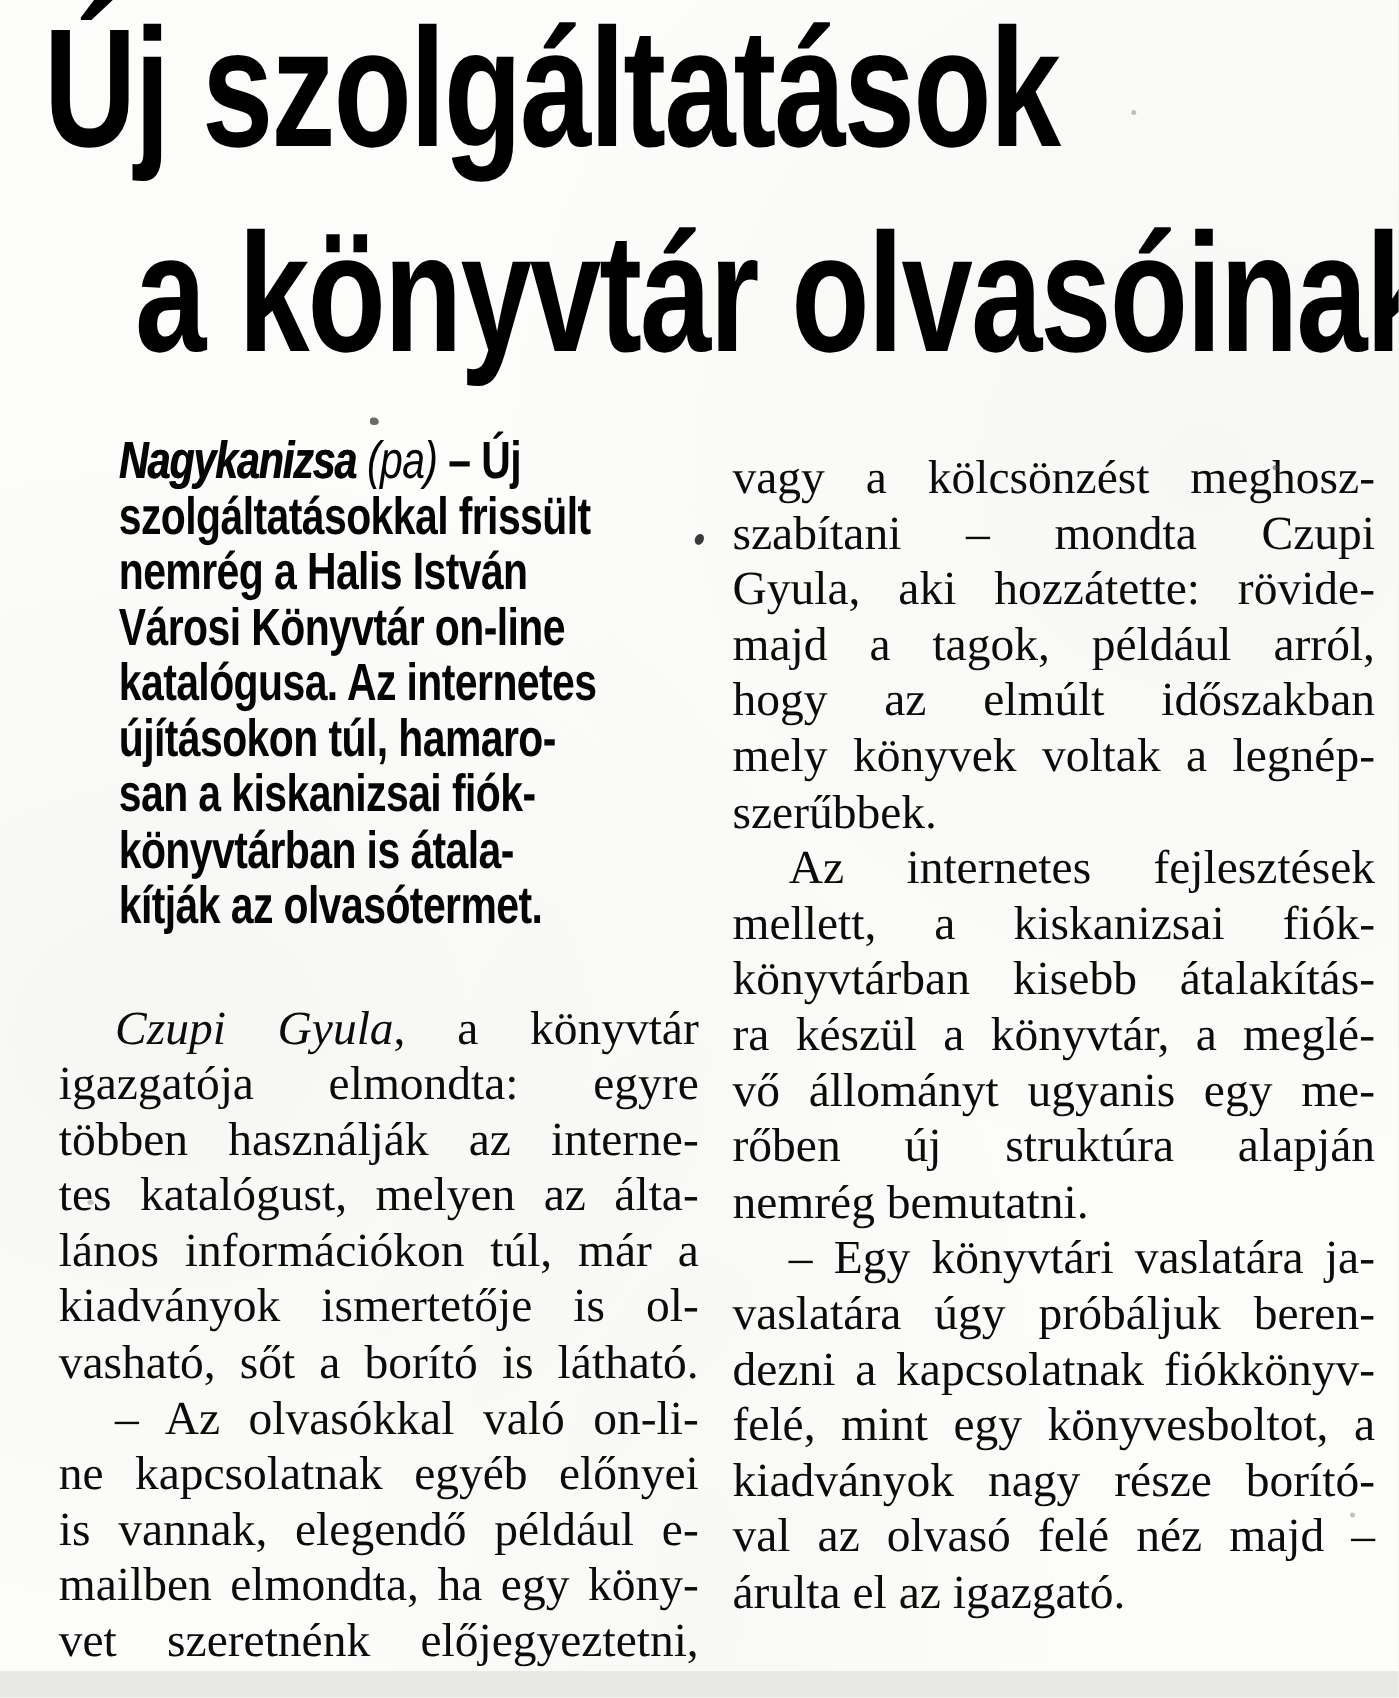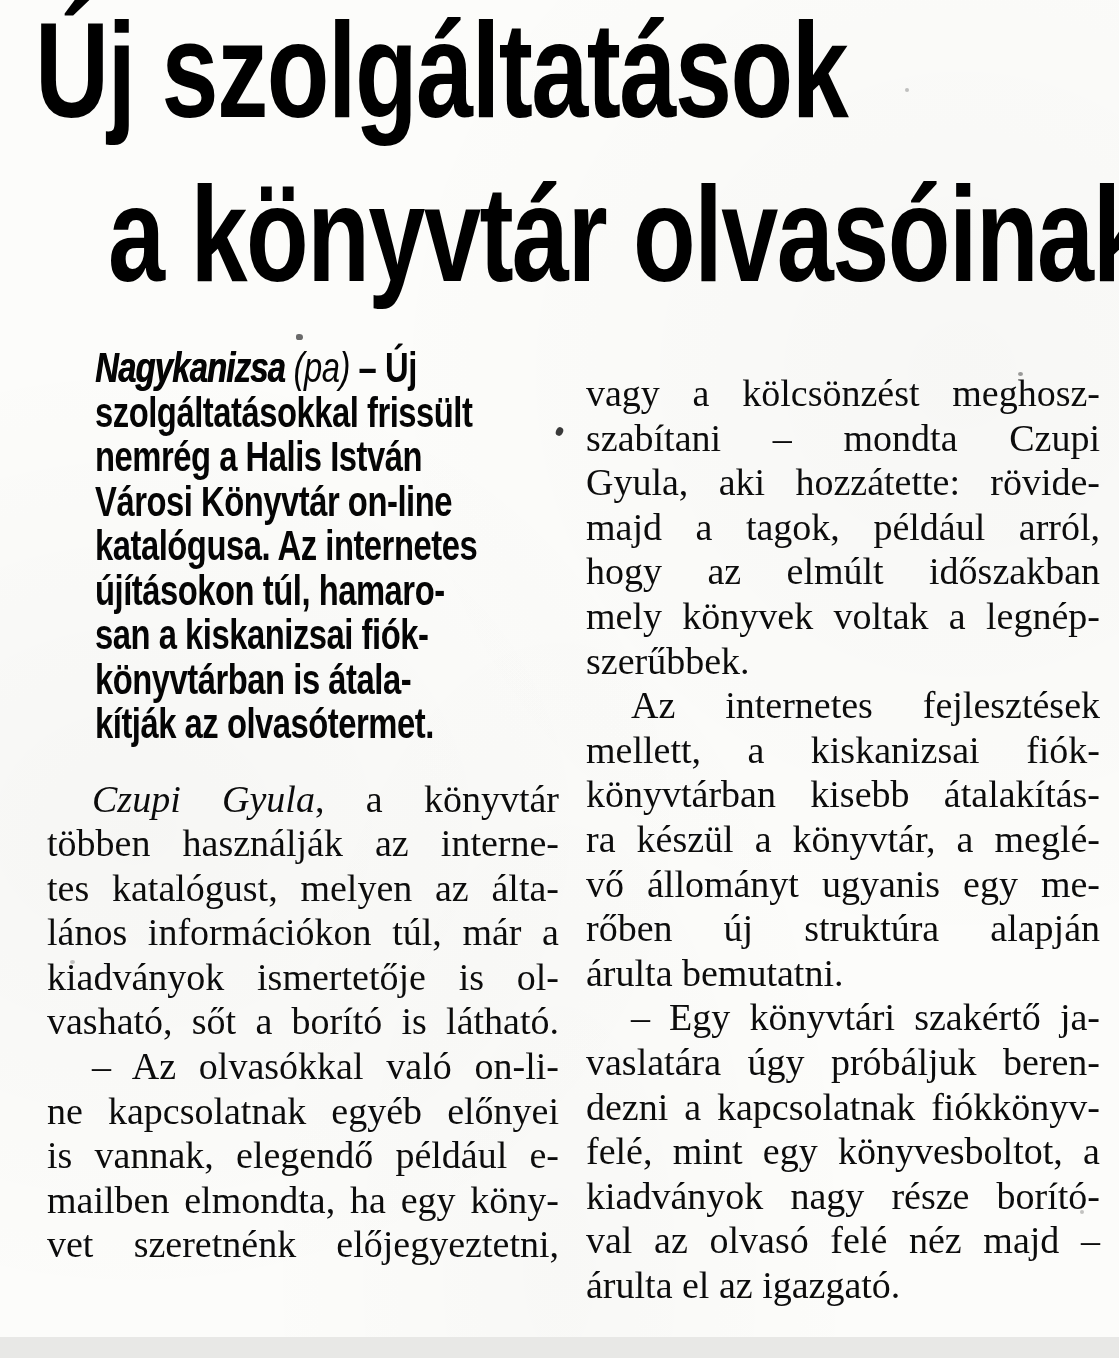--- a/index.html
+++ b/index.html
@@ -28,21 +28,21 @@
     color:#000;
     transform:scaleX(0.76);
     transform-origin:0 0;
   }
   .hl1{left:35px;top:3px;}
   .hl2{left:108px;top:167px;}
 
   
   .col{position:absolute;}
   .col-left{left:47px;top:346px;width:512px;}
-  .col-right{left:586px;top:371px;width:514px;}
+  .col-right{left:586px;top:360px;width:514px;}
 
   
   .para{margin:0;}
   .line{
     font-family:"Liberation Serif", serif;
     font-size:38px;
     line-height:44.6px;
     text-align:left;
     color:#0c0c0c;
   }
@@ -62,21 +62,21 @@
     font-weight:700;
     font-size:42px;
     line-height:44.5px;
     letter-spacing:-0.6px;
     white-space:nowrap;
     color:#050505;
   }
   .seg-bi{font-style:italic;font-weight:700;text-shadow:0.8px 0 0 currentColor;letter-spacing:-1px;}
   .seg-il{font-style:italic;font-weight:400;text-shadow:none;}
 
-  .body-paras{margin-top:30px;}
+  .body-paras{margin-top:54px;}
 
   
   .speck{position:absolute;background:#3a3a3a;border-radius:50%;}
   .sp1{left:556px;top:427px;width:7px;height:9px;transform:rotate(25deg);}
   .sp2{left:296px;top:334px;width:7px;height:6px;opacity:.75;border-radius:40% 60% 55% 45%;}
   .sp3{left:1018px;top:372px;width:5px;height:4px;opacity:.5;}
   .sp4{left:148px;top:1344px;width:5px;height:4px;opacity:.35;}
   .sp5{left:905px;top:88px;width:4px;height:4px;opacity:.3;}
   .sp6{left:70px;top:960px;width:5px;height:4px;opacity:.3;}
   .sp7{left:1080px;top:1210px;width:4px;height:4px;opacity:.3;}
@@ -101,20 +101,21 @@
           <div class="line">katalógusa. Az internetes</div>
           <div class="line">újításokon túl, hamaro-</div>
           <div class="line">san a kiskanizsai fiók-</div>
           <div class="line">könyvtárban is átala-</div>
           <div class="line">kítják az olvasótermet.</div>
         </div>
       </div>
     <div class="body-paras">
         <div class="para">
           <div class="line just ind"><span class="seg-i">Czupi Gyula</span><span>, a könyvtár</span></div>
+          <div class="line just">igazgatója elmondta: egyre</div>
           <div class="line just">többen használják az interne-</div>
           <div class="line just">tes katalógust, melyen az álta-</div>
           <div class="line just">lános információkon túl, már a</div>
           <div class="line just">kiadványok ismertetője is ol-</div>
           <div class="line just">vasható, sőt a borító is látható.</div>
         </div>
         <div class="para">
           <div class="line just ind">– Az olvasókkal való on-li-</div>
           <div class="line just">ne kapcsolatnak egyéb előnyei</div>
           <div class="line just">is vannak, elegendő például e-</div>
@@ -134,24 +135,24 @@
         <div class="line just">mely könyvek voltak a legnép-</div>
         <div class="line">szerűbbek.</div>
       </div>
       <div class="para">
         <div class="line just ind">Az internetes fejlesztések</div>
         <div class="line just">mellett, a kiskanizsai fiók-</div>
         <div class="line just">könyvtárban kisebb átalakítás-</div>
         <div class="line just">ra készül a könyvtár, a meglé-</div>
         <div class="line just">vő állományt ugyanis egy me-</div>
         <div class="line just">rőben új struktúra alapján</div>
-        <div class="line">árulta bemutatni.</div>
+        <div class="line">nemrég bemutatni.</div>
       </div>
       <div class="para">
-        <div class="line just ind">– Egy könyvtári szakértő ja-</div>
+        <div class="line just ind">– Egy könyvtári vaslatára ja-</div>
         <div class="line just">vaslatára úgy próbáljuk beren-</div>
         <div class="line just">dezni a kapcsolatnak fiókkönyv-</div>
         <div class="line just">felé, mint egy könyvesboltot, a</div>
         <div class="line just">kiadványok nagy része borító-</div>
         <div class="line just">val az olvasó felé néz majd –</div>
         <div class="line">árulta el az igazgató.</div>
       </div>
     </div>
 
   <div class="speck sp1"></div>

